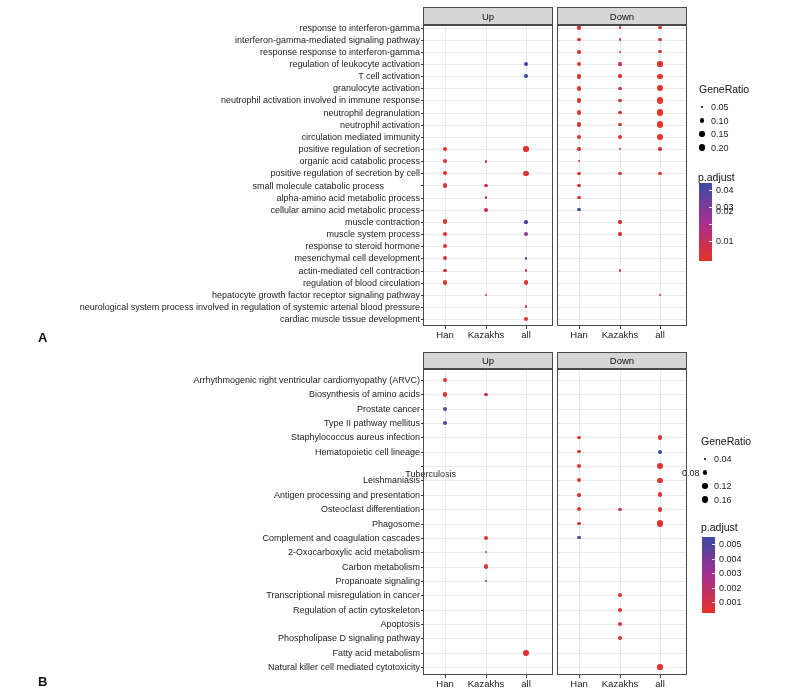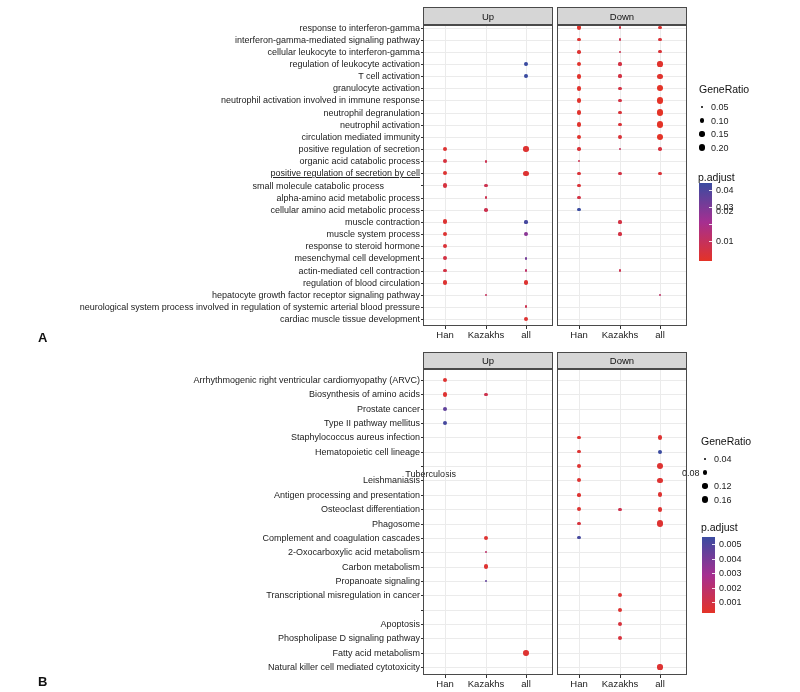--- a/index.html
+++ b/index.html
@@ -22,41 +22,41 @@
 </style>
 </head>
 <body>
 
 <div id="fig">
     <div class="abs letter" style="left: 38px; top: 330px;">A</div>
     <div class="abs ylab" style="left: 0px; top: 22.5px; width: 420px;">response to interferon-gamma</div>
     <div class="abs tick" style="left: 421px; top: 27.5px; width: 3px; height: 1px;"></div>
     <div class="abs ylab" style="left: 0px; top: 34.65px; width: 420px;">interferon-gamma-mediated signaling pathway</div>
     <div class="abs tick" style="left: 421px; top: 39.65px; width: 3px; height: 1px;"></div>
-    <div class="abs ylab" style="left: 0px; top: 46.8px; width: 420px;">cellular leukocyte to interferon-gamma</div>
+    <div class="abs ylab" style="left: 0px; top: 46.8px; width: 420px;">response response to interferon-gamma</div>
     <div class="abs tick" style="left: 421px; top: 51.8px; width: 3px; height: 1px;"></div>
     <div class="abs ylab" style="left: 0px; top: 58.95px; width: 420px;">regulation of leukocyte activation</div>
     <div class="abs tick" style="left: 421px; top: 63.95px; width: 3px; height: 1px;"></div>
     <div class="abs ylab" style="left: 0px; top: 71.1px; width: 420px;">T cell activation</div>
     <div class="abs tick" style="left: 421px; top: 76.1px; width: 3px; height: 1px;"></div>
     <div class="abs ylab" style="left: 0px; top: 83.25px; width: 420px;">granulocyte activation</div>
     <div class="abs tick" style="left: 421px; top: 88.25px; width: 3px; height: 1px;"></div>
     <div class="abs ylab" style="left: 0px; top: 95.4px; width: 420px;">neutrophil activation involved in immune response</div>
     <div class="abs tick" style="left: 421px; top: 100.4px; width: 3px; height: 1px;"></div>
     <div class="abs ylab" style="left: 0px; top: 107.55px; width: 420px;">neutrophil degranulation</div>
     <div class="abs tick" style="left: 421px; top: 112.55px; width: 3px; height: 1px;"></div>
     <div class="abs ylab" style="left: 0px; top: 119.7px; width: 420px;">neutrophil activation</div>
     <div class="abs tick" style="left: 421px; top: 124.7px; width: 3px; height: 1px;"></div>
     <div class="abs ylab" style="left: 0px; top: 131.85px; width: 420px;">circulation mediated immunity</div>
     <div class="abs tick" style="left: 421px; top: 136.85px; width: 3px; height: 1px;"></div>
     <div class="abs ylab" style="left: 0px; top: 144px; width: 420px;">positive regulation of secretion</div>
     <div class="abs tick" style="left: 421px; top: 149px; width: 3px; height: 1px;"></div>
     <div class="abs ylab" style="left: 0px; top: 156.15px; width: 420px;">organic acid catabolic process</div>
     <div class="abs tick" style="left: 421px; top: 161.15px; width: 3px; height: 1px;"></div>
-    <div class="abs ylab" style="left: 0px; top: 168.3px; width: 420px; text-decoration: underline;">positive regulation of secretion by cell</div>
+    <div class="abs ylab" style="left: 0px; top: 168.3px; width: 420px;">positive regulation of secretion by cell</div>
     <div class="abs tick" style="left: 421px; top: 173.3px; width: 3px; height: 1px;"></div>
     <div class="abs ylab" style="left: 0px; top: 181px; width: 384px;">small molecule catabolic process</div>
     <div class="abs tick" style="left: 421px; top: 185.45px; width: 3px; height: 1px;"></div>
     <div class="abs ylab" style="left: 0px; top: 192.6px; width: 420px;">alpha-amino acid metabolic process</div>
     <div class="abs tick" style="left: 421px; top: 197.6px; width: 3px; height: 1px;"></div>
     <div class="abs ylab" style="left: 0px; top: 204.75px; width: 420px;">cellular amino acid metabolic process</div>
     <div class="abs tick" style="left: 421px; top: 209.75px; width: 3px; height: 1px;"></div>
     <div class="abs ylab" style="left: 0px; top: 216.9px; width: 420px;">muscle contraction</div>
     <div class="abs tick" style="left: 421px; top: 221.9px; width: 3px; height: 1px;"></div>
     <div class="abs ylab" style="left: 0px; top: 229.05px; width: 420px;">muscle system process</div>
@@ -262,20 +262,21 @@
     <div class="abs ylab" style="left: 0px; top: 532.85px; width: 420px;">Complement and coagulation cascades</div>
     <div class="abs tick" style="left: 421px; top: 537.85px; width: 3px; height: 1px;"></div>
     <div class="abs ylab" style="left: 0px; top: 547.2px; width: 420px;">2-Oxocarboxylic acid metabolism</div>
     <div class="abs tick" style="left: 421px; top: 552.2px; width: 3px; height: 1px;"></div>
     <div class="abs ylab" style="left: 0px; top: 561.55px; width: 420px;">Carbon metabolism</div>
     <div class="abs tick" style="left: 421px; top: 566.55px; width: 3px; height: 1px;"></div>
     <div class="abs ylab" style="left: 0px; top: 575.9px; width: 420px;">Propanoate signaling</div>
     <div class="abs tick" style="left: 421px; top: 580.9px; width: 3px; height: 1px;"></div>
     <div class="abs ylab" style="left: 0px; top: 590.25px; width: 420px;">Transcriptional misregulation in cancer</div>
     <div class="abs tick" style="left: 421px; top: 595.25px; width: 3px; height: 1px;"></div>
+    <div class="abs ylab" style="left: 0px; top: 604.6px; width: 420px;">Regulation of actin cytoskeleton</div>
     <div class="abs tick" style="left: 421px; top: 609.6px; width: 3px; height: 1px;"></div>
     <div class="abs ylab" style="left: 0px; top: 618.95px; width: 420px;">Apoptosis</div>
     <div class="abs tick" style="left: 421px; top: 623.95px; width: 3px; height: 1px;"></div>
     <div class="abs ylab" style="left: 0px; top: 633.3px; width: 420px;">Phospholipase D signaling pathway</div>
     <div class="abs tick" style="left: 421px; top: 638.3px; width: 3px; height: 1px;"></div>
     <div class="abs ylab" style="left: 0px; top: 647.65px; width: 420px;">Fatty acid metabolism</div>
     <div class="abs tick" style="left: 421px; top: 652.65px; width: 3px; height: 1px;"></div>
     <div class="abs ylab" style="left: 0px; top: 662px; width: 420px;">Natural killer cell mediated cytotoxicity</div>
     <div class="abs tick" style="left: 421px; top: 667px; width: 3px; height: 1px;"></div>
     <div class="abs glh" style="left: 423px; top: 380px; width: 130px; height: 1px;"></div>

